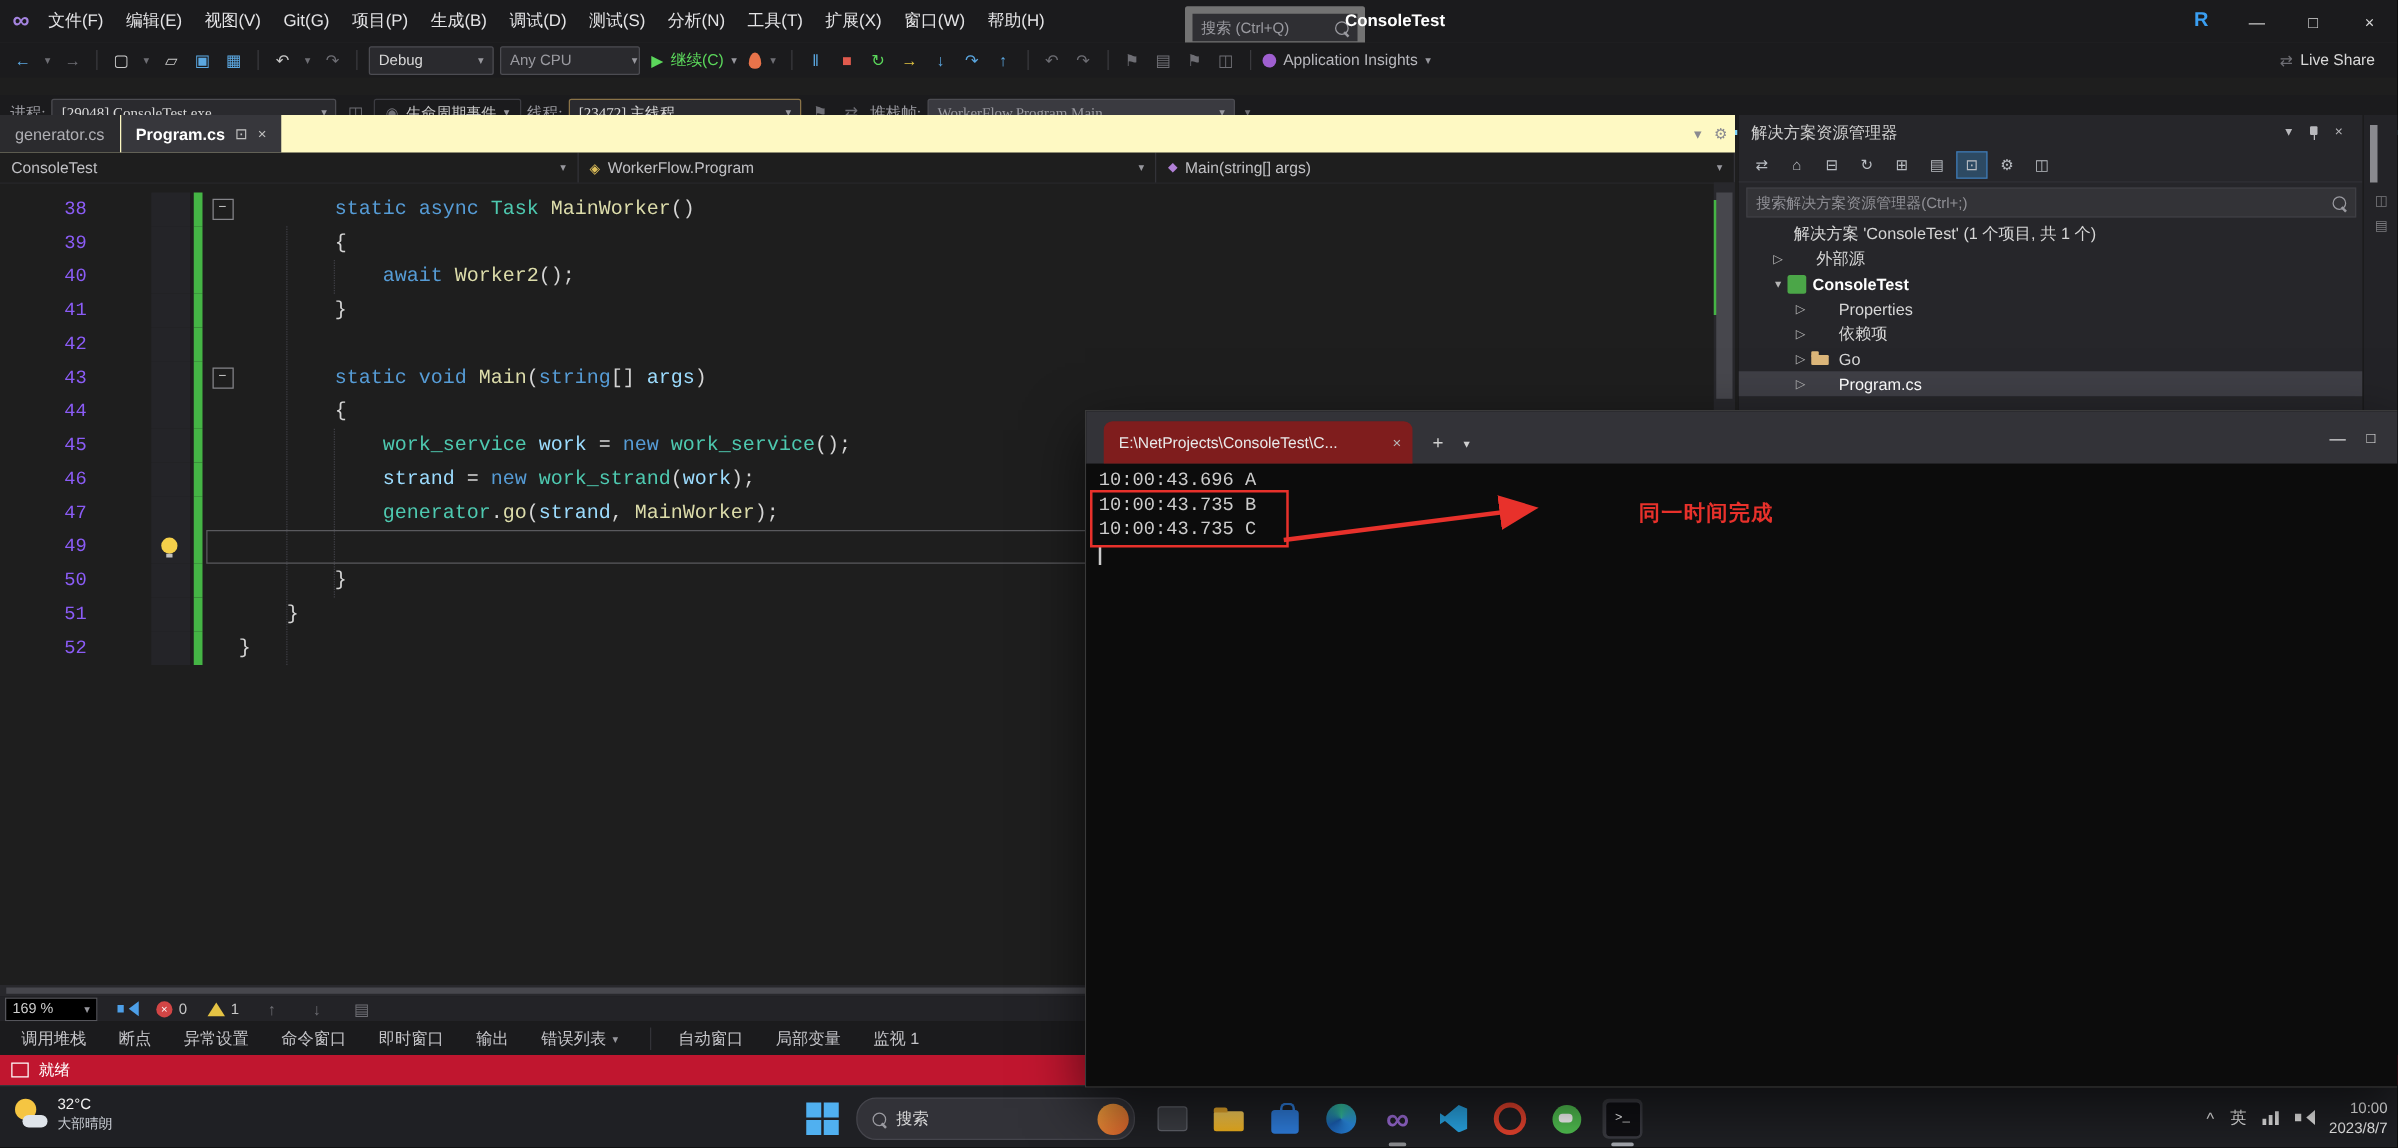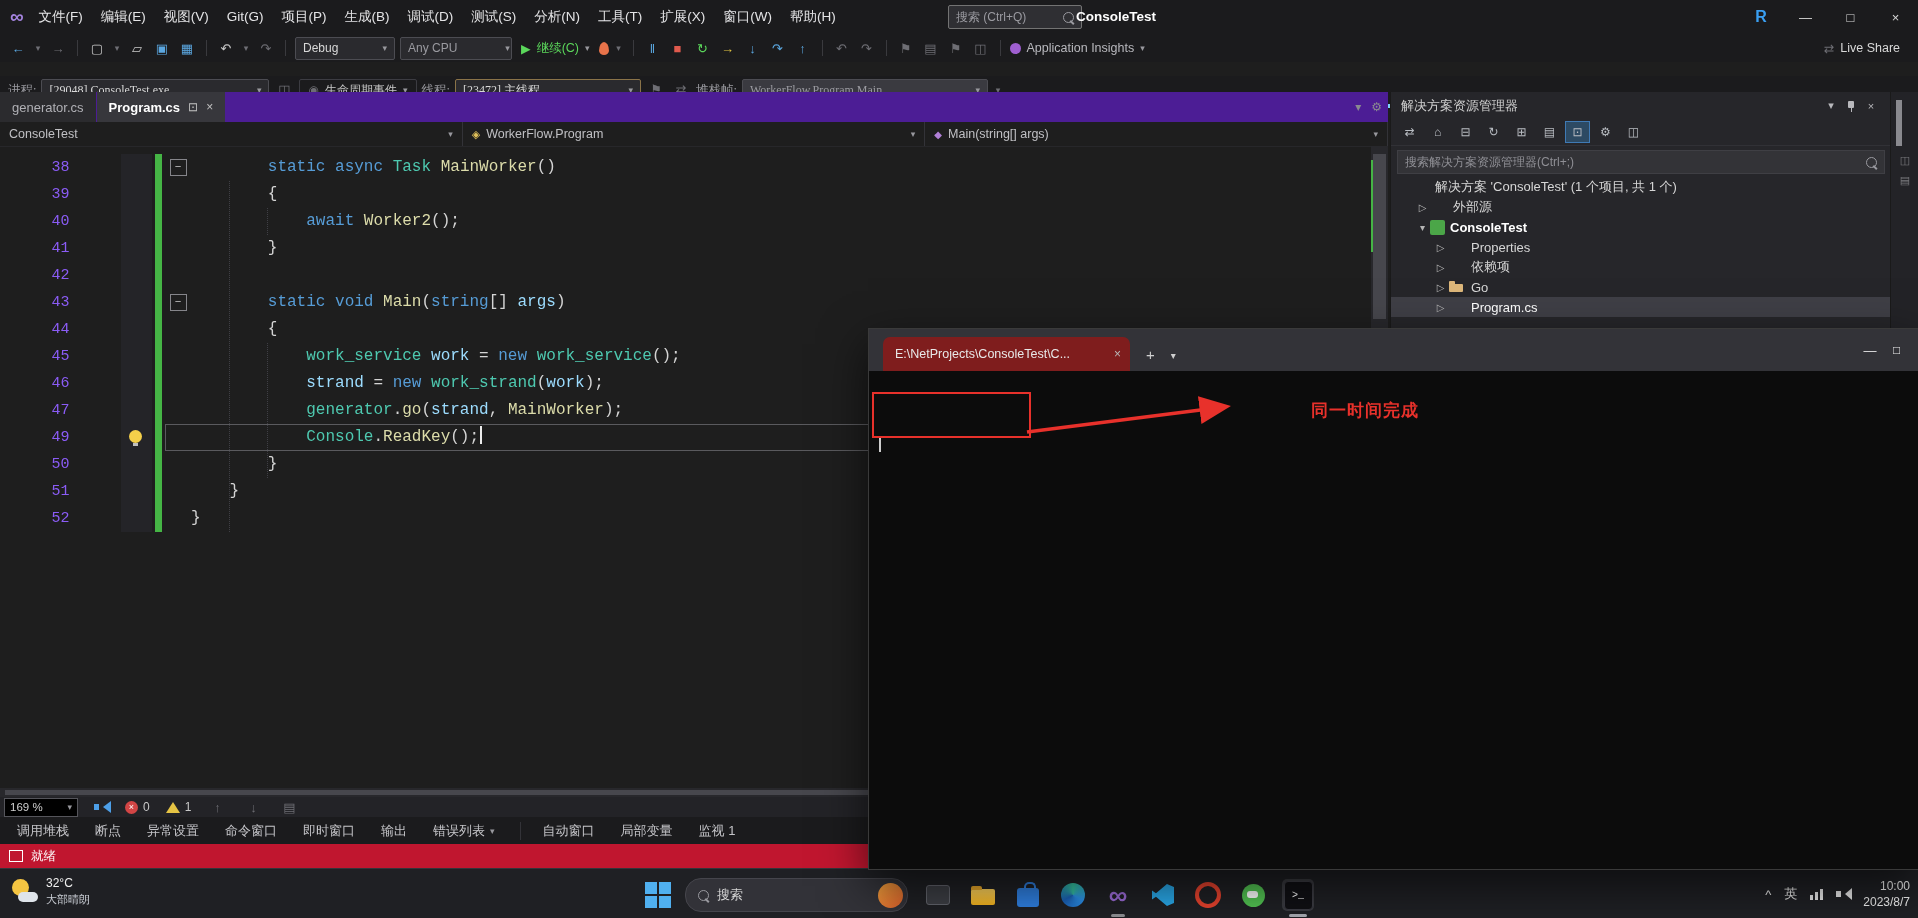--- a/index.html
+++ b/index.html
@@ -5,21 +5,21 @@
   html,body{margin:0;padding:0;background:#000;}
   .screen{position:relative;width:1918px;height:918px;background:#1e1e1e;overflow:hidden;
           font-family:"Liberation Sans",sans-serif;color:#ddd;font-size:13px;}
   i{font-style:normal;}
 
   
   .titlebar{position:absolute;left:0;top:0;right:0;height:34px;background:#1b1b1d;border-bottom:1px solid #2a2a2c;display:flex;align-items:center;}
   .vs-logo{margin:0 6px 0 10px;color:#a584e0;font-size:19px;font-weight:bold;line-height:34px;}
   #menubar{display:flex;align-items:center;height:34px;}
   .menu-item{padding:0 9px;height:34px;line-height:34px;color:#e4e4e6;font-size:13.5px;white-space:nowrap;}
-  .tb-search{position:absolute;left:948px;top:5px;width:118px;height:22px;background:#2f2f33;border:1px solid #737373;border-radius:2px;
+  .tb-search{position:absolute;left:948px;top:5px;width:118px;height:22px;background:#2f2f33;border:6px solid #737373;border-radius:2px;
              display:flex;align-items:center;justify-content:space-between;padding:0 7px;color:#9a9aa0;font-size:12px;}
   .mag{position:relative;width:9px;height:9px;border:1.5px solid #9a9aa0;border-radius:50%;flex:none;}
   .mag::after{content:"";position:absolute;left:7px;top:7px;width:5px;height:1.5px;background:#9a9aa0;transform:rotate(45deg);transform-origin:0 0;}
   .sol-name{position:absolute;left:1076px;top:0;height:34px;line-height:34px;font-weight:bold;color:#fff;font-size:13.5px;}
   .r-badge{position:absolute;left:1748px;top:0;width:26px;height:34px;line-height:34px;text-align:center;color:#3a9ff2;font-weight:bold;font-size:16px;}
   .win-btns{position:absolute;right:0;top:0;height:34px;display:flex;}
   .win-btn{width:45px;height:34px;display:grid;place-items:center;color:#d8d8d8;font-size:13px;}
 
   
   .toolbar1,.toolbar2{position:absolute;left:0;right:0;display:flex;align-items:center;padding-left:8px;gap:5px;background:#1b1b1d;}
@@ -39,21 +39,21 @@
   .ai-dot{width:11px;height:11px;border-radius:50%;background:#9f5fd0;}
   .live-share{margin-left:auto;margin-right:18px;display:flex;align-items:center;gap:6px;color:#d8d8d8;font-size:12.5px;}
   .label2{color:#9a9aa0;font-size:12.5px;white-space:nowrap;}
   .combo.w-process{width:212px;}
   .combo.w-thread{width:170px;border-color:#8a7348;}
   .combo.w-frame{width:230px;background:#3a3a40;color:#9a9aa0;border-color:#4c4c52;}
   .lifecycle{height:21px;display:flex;align-items:center;gap:6px;padding:0 8px;border:1px solid #3c3c42;border-radius:2px;color:#c8c8c8;font-size:12px;white-space:nowrap;}
 
   
   .editor{position:absolute;left:0;top:92px;width:1388px;height:705px;background:#1e1e1e;}
-  .tabs{height:30px;background:#4c1d95;display:flex;align-items:flex-end;position:relative;}
+  .tabs{height:30px;background:#fef9c3;display:flex;align-items:flex-end;position:relative;}
   .tab{height:30px;display:flex;align-items:center;gap:8px;padding:0 12px;font-size:13px;color:#b0b0b5;background:#2b2b2e;margin-right:1px;}
   .tab.active{background:#37373c;color:#fff;font-weight:bold;}
   .tab .x{font-weight:normal;color:#c0c0c0;font-size:12px;}
   .tabs-right{position:absolute;right:6px;top:0;height:30px;display:flex;align-items:center;gap:10px;color:#8a8a90;font-size:12px;}
   .breadcrumb{height:24px;display:flex;align-items:stretch;background:#1e1e1e;border-bottom:1px solid #27272a;font-size:12.5px;color:#c0c0c4;}
   .bc-seg{flex:1;display:flex;align-items:center;justify-content:space-between;border-right:1px solid #333338;padding:0 9px;}
   .bc-left{display:flex;align-items:center;gap:6px;}
   .bc-ic-class{color:#e0c05a;font-size:11px;}
   .bc-ic-method{color:#b180d7;font-size:10px;}
 
@@ -447,21 +447,20 @@
         </div>
         <div class="code-line cur">
           <span class="ln">49</span>
           <span class="lnm">
             <i class="bulb"></i>
           </span>
           <span class="chg">
             <i class="bar"></i>
           </span>
           <span class="fold"></span>
-          <span class="ct">            <span class="s-t">Console</span><span class="s-p">.</span><span class="s-m">ReadKey</span><span class="s-p">();</span><i class="caret"></i></span>
         </div>
         <div class="code-line">
           <span class="ln">50</span>
           <span class="lnm"></span>
           <span class="chg">
             <i class="bar"></i>
           </span>
           <span class="fold"></span>
           <span class="ct">        <span class="s-p">}</span></span>
         </div>
@@ -626,20 +625,21 @@
         <span class="term-x">×</span>
       </div>
       <span class="term-plus">+</span>
       <span class="term-dd">▾</span>
       <div class="term-winbtns">
         <span class="term-min">—</span>
         <span class="term-max">□</span>
       </div>
     </div>
     <div class="term-body">
+      <div id="term-lines"><div class="tline">10:00:43.696 A</div><div class="tline">10:00:43.735 B</div><div class="tline">10:00:43.735 C</div></div>
       <span class="term-caret"></span>
       <div class="ann-box"></div>
       <svg class="ann-arrow" viewBox="0 0 240 70">
         <defs>
           <marker id="ah" orient="auto" markerWidth="9" markerHeight="8" refX="7" refY="4">
             <path d="M0,0 L9,4 L0,8 z" fill="#e8312b"></path>
           </marker>
         </defs>
         <line x1="8" y1="53" x2="205" y2="28" stroke="#e8312b" stroke-width="3.5" marker-end="url(#ah)"></line>
       </svg>

